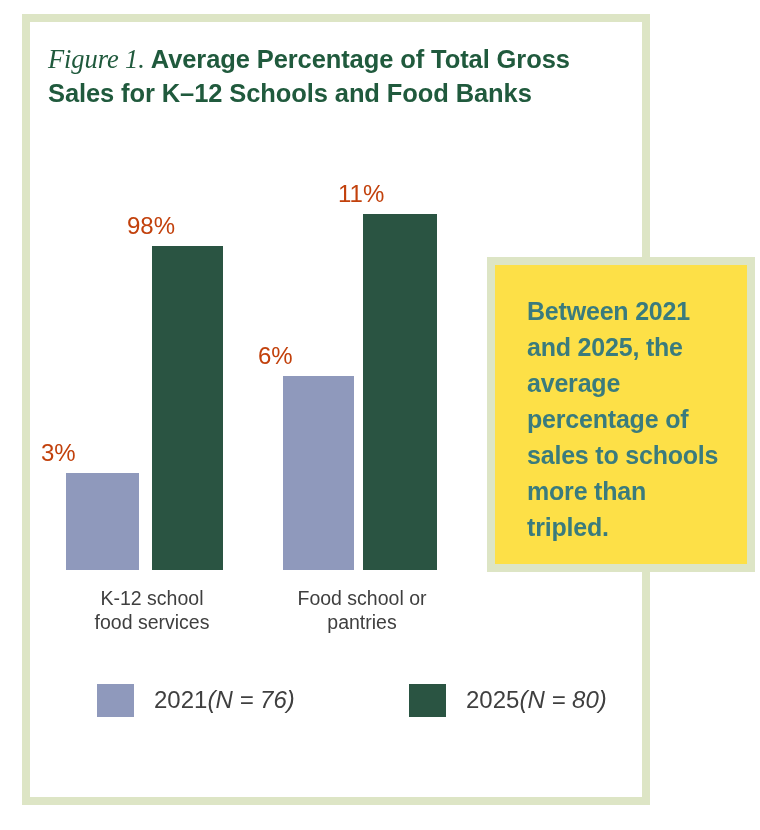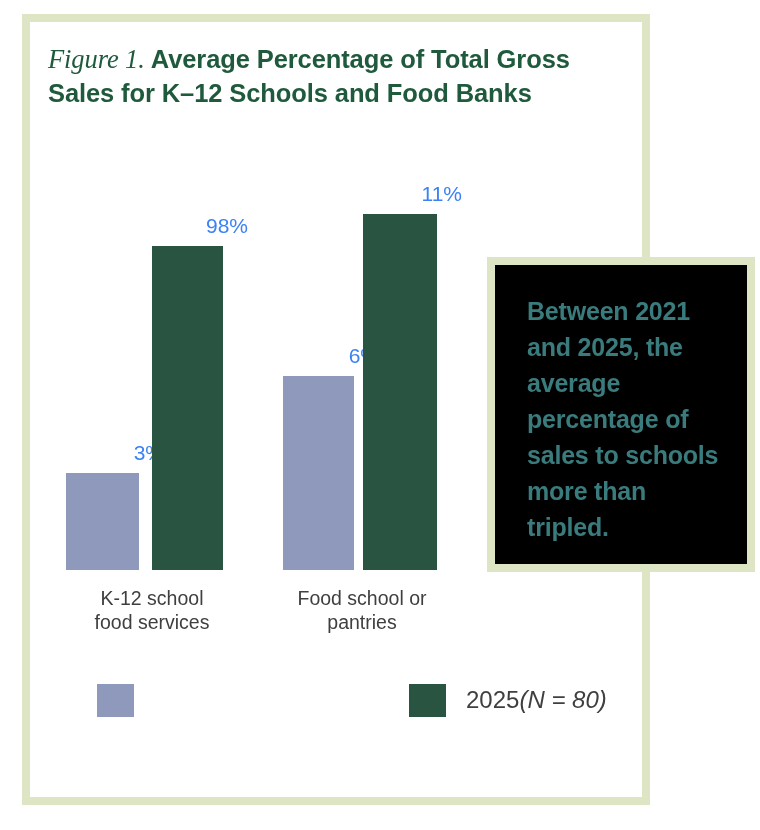--- a/index.html
+++ b/index.html
@@ -64,24 +64,24 @@
 
   .bar {
     position: absolute;
     bottom: 260px; 
   }
   .bar.c2021 { background: #8f99bc; }
   .bar.c2025 { background: #2a5442; }
 
   .bar-label {
     position: absolute;
-    color: #3b82f6;
-    font-size: 21px;
+    color: #c2410c;
+    font-size: 24px;
     line-height: 21px;
-    text-align: right;
+    text-align: left;
     white-space: nowrap;
   }
 
   .cat-label {
     position: absolute;
     color: #3f3f3f;
     font-size: 19.5px;
     line-height: 24px;
     text-align: center;
     white-space: pre-line;
@@ -123,21 +123,21 @@
   }
 
   
   .callout {
     position: absolute;
     left: 487px;
     top: 257px;
     width: 252px;
     height: 299px;
     border: 8px solid #dde5c5;
-    background: #000000;
+    background: #fde047;
     box-sizing: content-box;
   }
   .callout-text {
     position: absolute;
     left: 32px;
     top: 28px;
     width: 205px;
     color: #3a7b7d;
     font-size: 25px;
     line-height: 36px;
@@ -171,20 +171,23 @@
 
     <div class="cat-label" id="cat-0" style="left: 42px; top: 586px; width: 220px;">K-12 school
 food services</div>
     <div class="cat-label" id="cat-1" style="left: 252px; top: 586px; width: 220px;">Food school or
 pantries</div>
   </div>
 
   <div class="legend">
     <div class="legend-item item-0">
       <span class="legend-swatch c2021"></span>
+      <span class="legend-text">
+        <span>2021</span><span class="n-part">(N = 76)</span>
+      </span>
     </div>
     <div class="legend-item item-1">
       <span class="legend-swatch c2025"></span>
       <span class="legend-text">
         <span>2025</span><span class="n-part">(N = 80)</span>
       </span>
     </div>
   </div>
 
   <div class="callout">

